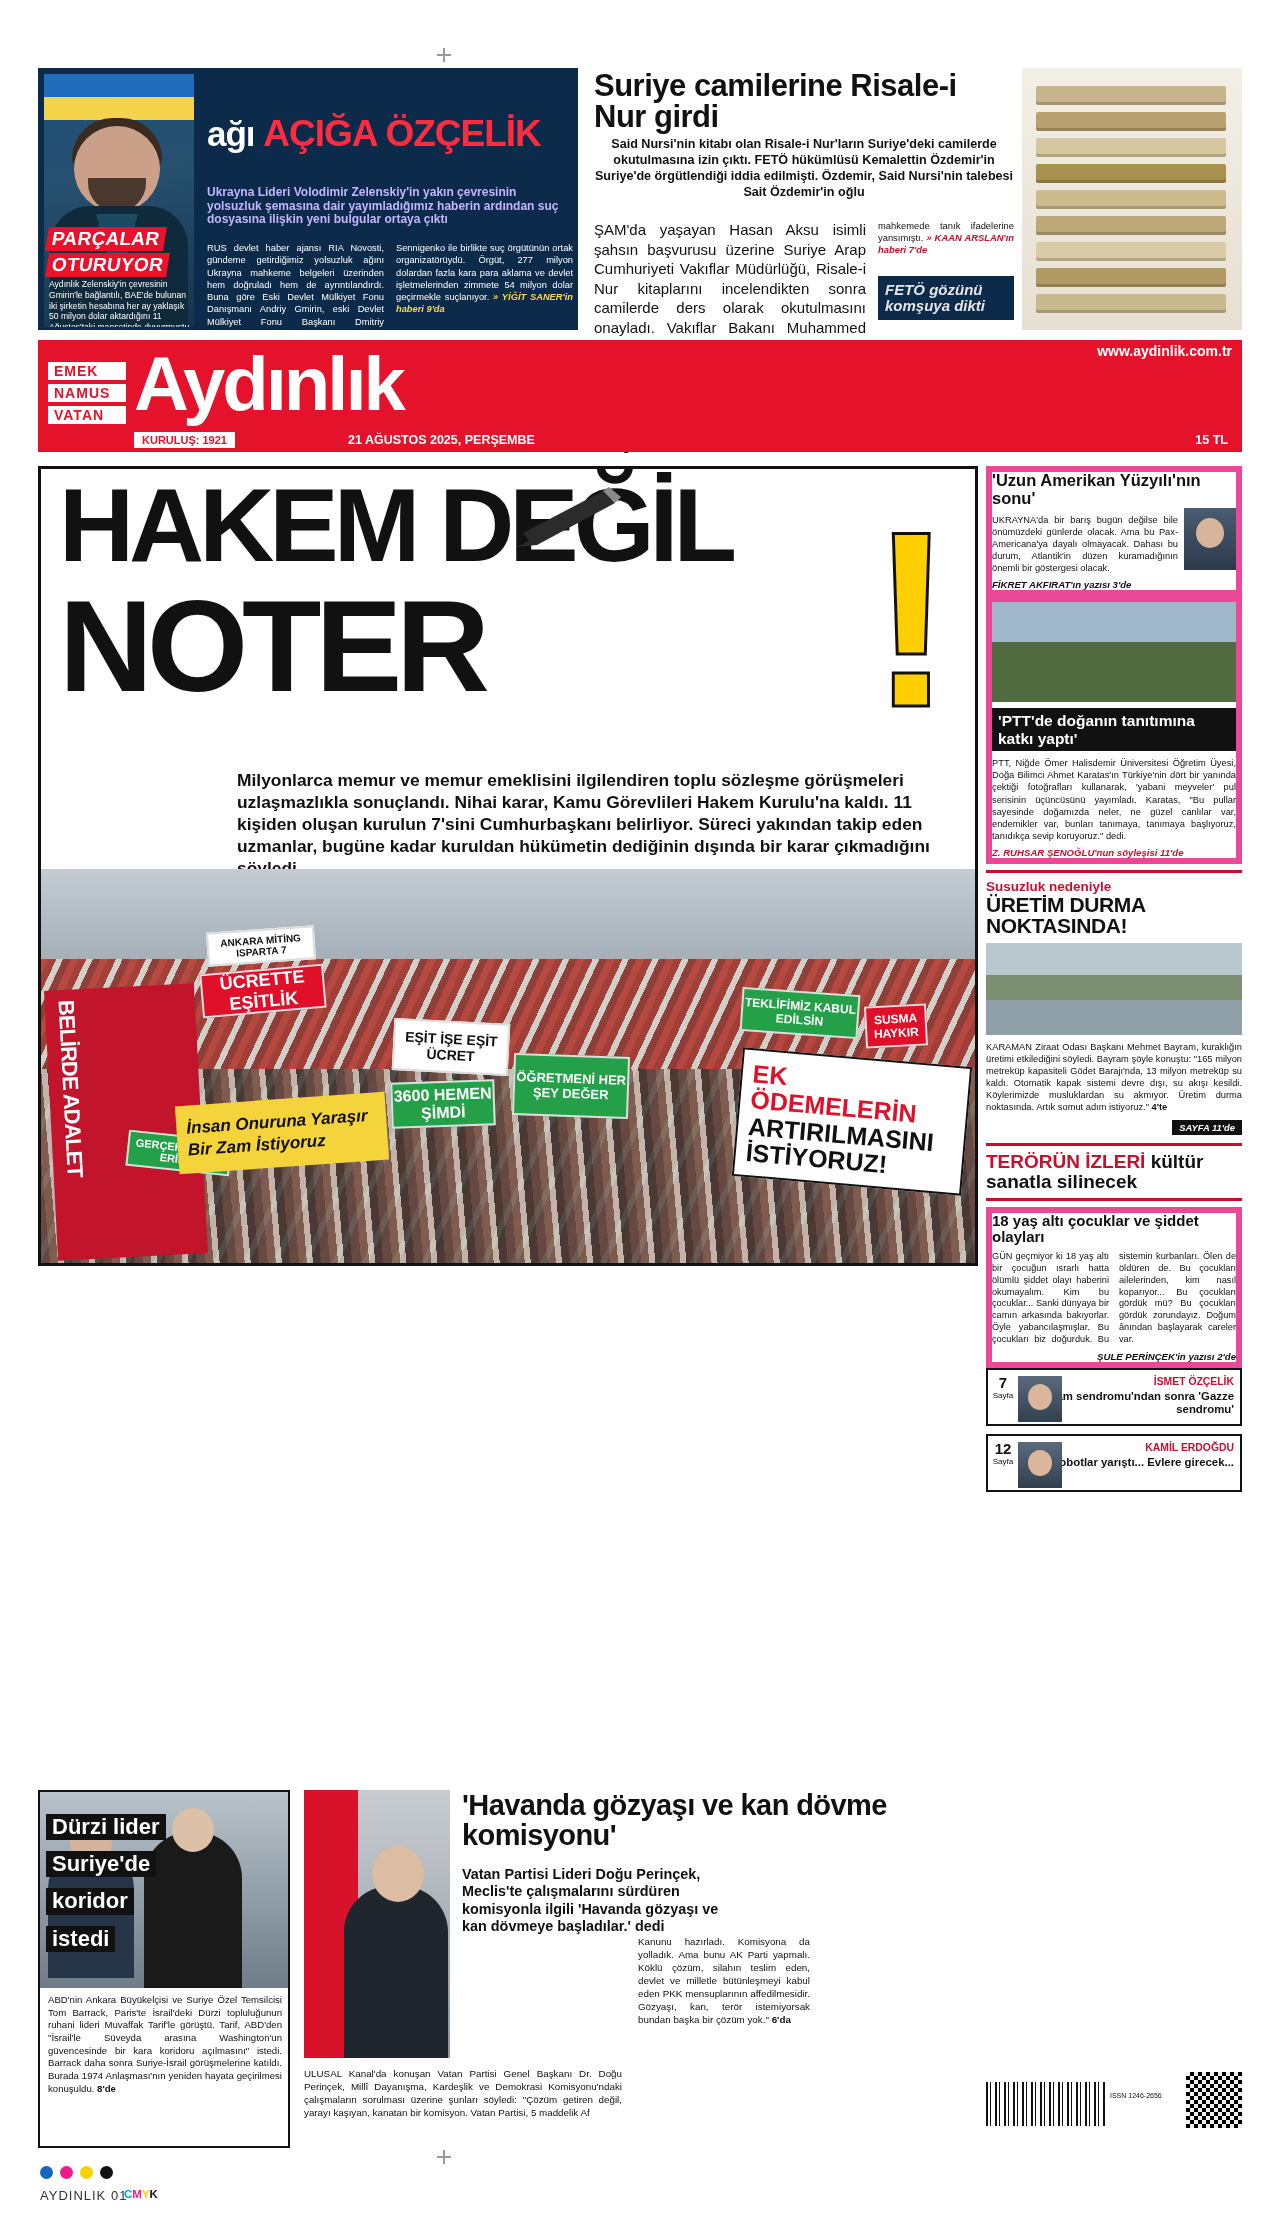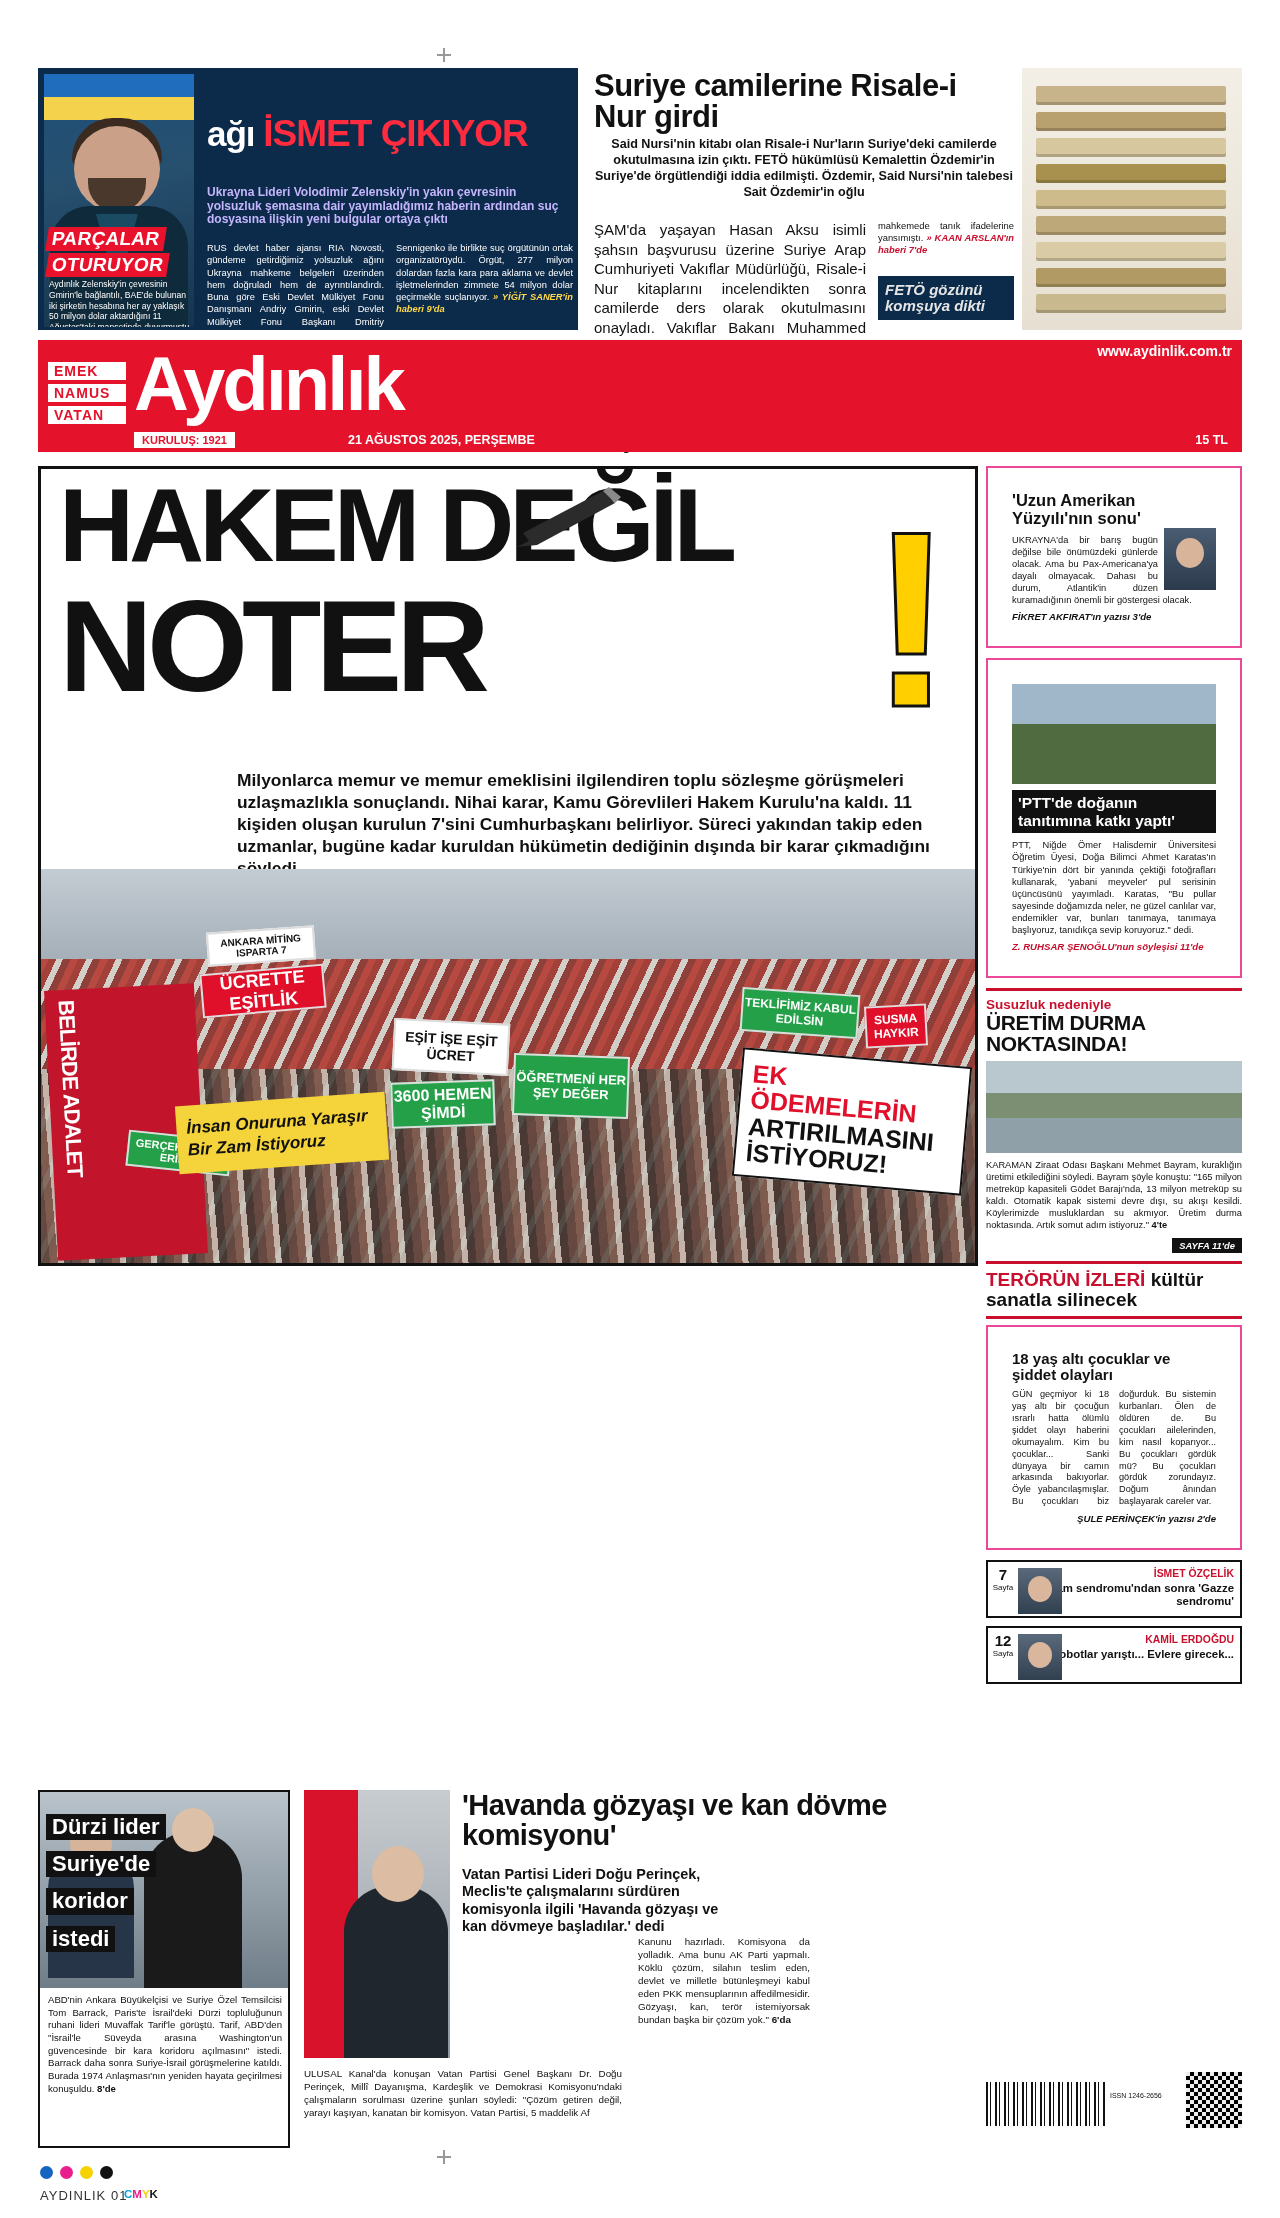--- a/index.html
+++ b/index.html
@@ -112,21 +112,21 @@
   .yellow-sign { position:absolute; left:136px; top:230px; width:210px; background:#f5d33b;
                  transform:rotate(-4deg); padding:12px 10px; color:#111; font-weight:bold;
                  font-size:17px; line-height:1.3; font-style:italic;}
   .white-sign { position:absolute; right:8px; top:188px; width:230px; background:#fff; border:2px solid #111;
                 transform:rotate(5deg); padding:10px; }
   .white-sign .a { color:#e0102a; font-weight:bold; font-size:25px; line-height:1.05; }
   .white-sign .b { color:#111; font-weight:bold; font-size:25px; line-height:1.05; }
 
   
   .rail { position:absolute; left:986px; top:466px; width:256px; }
-  .rail-box { border:2px solid #ec4899; padding:24px; margin-bottom:10px; }
+  .rail-box { border:6px solid #ec4899; padding:0; }
   .rail-quote { font-weight:bold; font-size:16.5px; line-height:1.08; }
   .rail-body { font-size:9.3px; line-height:1.3; text-align:justify; margin-top:6px;}
   .rail-body b { font-weight:bold; }
   .rail-author { color:#111; font-weight:bold; font-style:italic; font-size:9.6px; margin-top:5px;}
   .rail-author .red { color:#c8102e; }
   .face { width:52px; height:62px; float:right; margin:0 0 4px 6px;
           background:linear-gradient(#4a5c72,#2c3a4c); position:relative; overflow:hidden;}
   .face:after { content:""; position:absolute; left:12px; top:10px; width:28px; height:30px;
                 border-radius:50%; background:#d8b49b;}
   .photoblock { width:100%; height:100px; background:linear-gradient(#8fa2b4,#5f6f80); position:relative; overflow:hidden;}
@@ -218,21 +218,21 @@
       <div class="parcalar">
         <span class="l1">PARÇALAR</span>
         <span class="l2">OTURUYOR</span>
       </div>
       <div class="zel-cap">Aydınlık Zelenskiy'in çevresinin Gmirin'le bağlantılı, BAE'de bulunan iki şirketin hesabına her ay yaklaşık 50 milyon dolar aktardığını 11 Ağustos'taki manşetinde duyurmuştu.</div>
 
       <div class="zel-right">
         <div class="zel-title">
           <br>
           <span>ağı</span>
-          <span class="red">İSMET ÇIKIYOR</span>
+          <span class="red">AÇIĞA ÖZÇELİK</span>
         </div>
         <div class="zel-sub">Ukrayna Lideri Volodimir Zelenskiy'in yakın çevresinin yolsuzluk şemasına dair yayımladığımız haberin ardından suç dosyasına ilişkin yeni bulgular ortaya çıktı</div>
         <div class="zel-cols">
           <span>RUS devlet haber ajansı RIA Novosti, gündeme getirdiğimiz yolsuzluk ağını Ukrayna mahkeme belgeleri üzerinden hem doğruladı hem de ayrıntılandırdı. Buna göre Eski Devlet Mülkiyet Fonu Danışmanı Andriy Gmirin, eski Devlet Mülkiyet Fonu Başkanı Dmitriy Sennigenko ile birlikte suç örgütünün ortak organizatörüydü. Örgüt, 277 milyon dolardan fazla kara para aklama ve devlet işletmelerinden zimmete 54 milyon dolar geçirmekle suçlanıyor.</span>
           <span class="zel-credit">» YİĞİT SANER'in haberi 9'da</span>
         </div>
       </div>
     </div>
 
     <div class="suriye-box">

